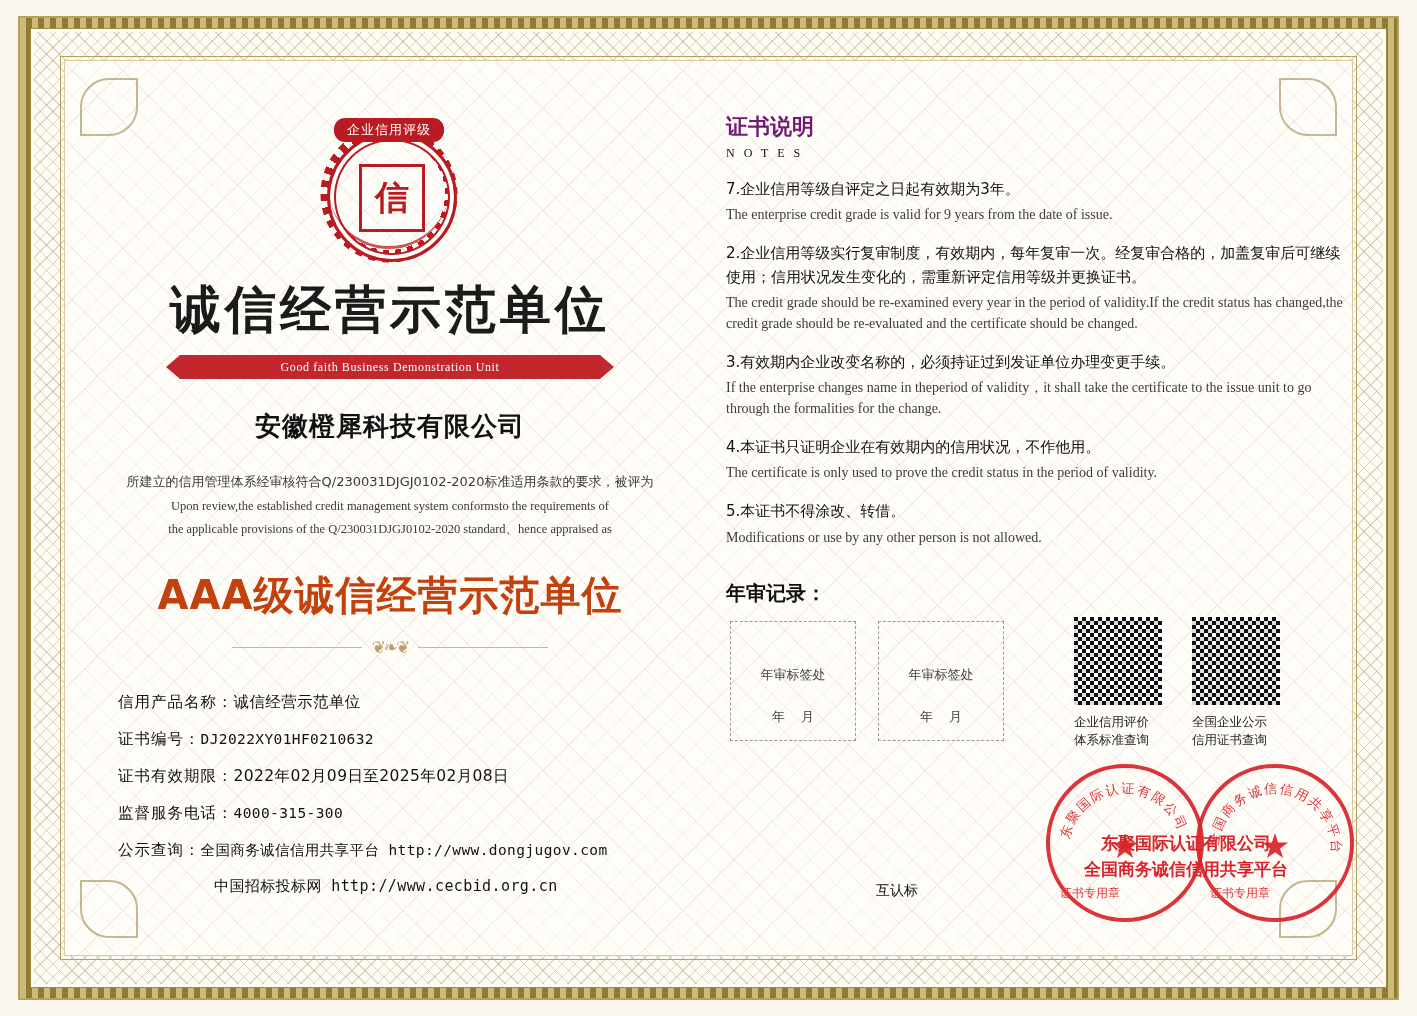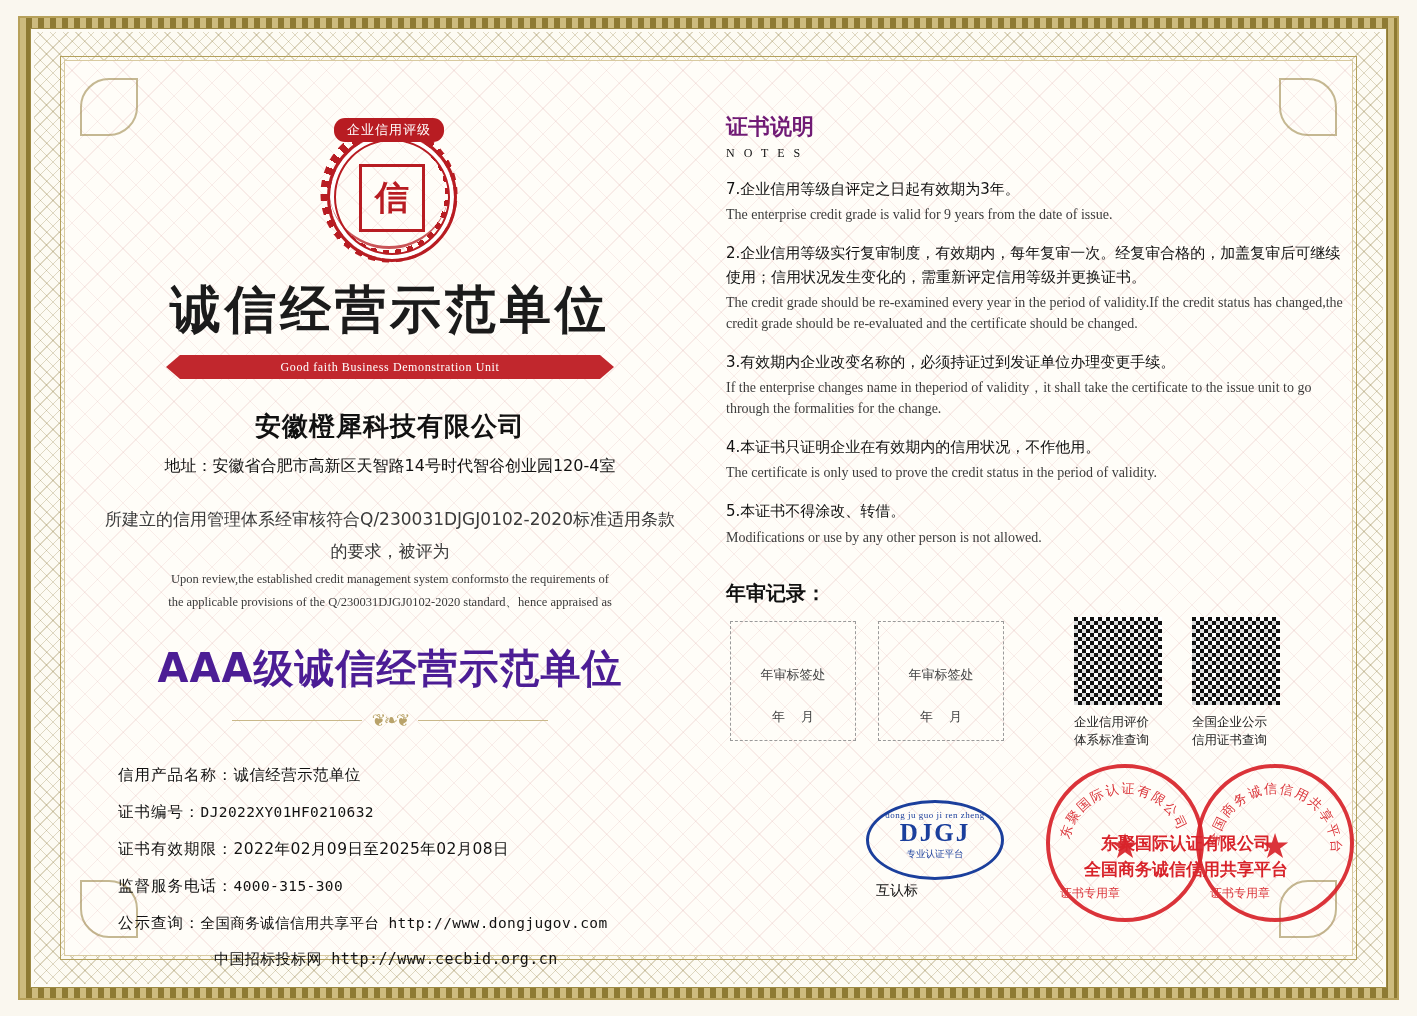--- a/index.html
+++ b/index.html
@@ -120,23 +120,23 @@
     font-family:"DejaVu Sans", sans-serif;
   }
   .addr{
     text-align:center;font-size:16px;color:#111;margin-top:12px;
     font-family:"DejaVu Sans", sans-serif;
   }
   .statement{
     margin:26px 10px 0 10px;text-align:center;color:#3a3a3a;
     font-size:12.5px;line-height:1.9;
   }
-  .statement .cn{font-family:"DejaVu Sans", sans-serif;font-size:17px;}
+  .statement .cn{font-family:"DejaVu Sans", sans-serif;font-size:13px;}
   .grade{
-    text-align:center;color:#4c1d95;font-weight:bold;font-size:40px;
+    text-align:center;color:#c2410c;font-weight:bold;font-size:40px;
     letter-spacing:1px;margin-top:26px;
     font-family:"DejaVu Sans", sans-serif;
   }
   .flourish{
     display:flex;align-items:center;justify-content:center;gap:10px;
     margin-top:14px;color:#b5a濃;
   }
   .flourish .line{width:130px;height:1px;background:#c9b889;}
   .flourish .orn{color:#b9a36a;font-size:17px;letter-spacing:-2px;}
 
@@ -255,21 +255,20 @@
         <div class="ring"></div>
         <div class="laurel"></div>
         <div class="center">信</div>
         <div class="banner">企业信用评级</div>
       </div>
 
       <div class="main-title">诚信经营示范单位</div>
       <div class="sub-ribbon">Good faith Business Demonstration Unit</div>
 
       <div class="company">安徽橙犀科技有限公司</div>
-      <div class="addr">地址：安徽省合肥市高新区天智路14号时代智谷创业园120-4室</div>
 
       <div class="statement">
         <div class="cn">所建立的信用管理体系经审核符合Q/230031DJGJ0102-2020标准适用条款的要求，被评为</div>
         <div>Upon review,the established credit management system conformsto the requirements of</div>
         <div>the applicable provisions of the  Q/230031DJGJ0102-2020 standard、hence appraised as</div>
       </div>
 
       <div class="grade">AAA级诚信经营示范单位</div>
 
       <div class="flourish">
@@ -347,25 +346,20 @@
               <span>全国企业公示</span><br>
               <span>信用证书查询</span>
             </span>
           </div>
         </div>
       </div>
     </div>
 
     <div class="seals">
 
-      <div class="blue-seal">
-        <div class="top">dong ju guo ji ren zheng</div>
-        <div class="mid">DJGJ</div>
-        <div class="bot">专业认证平台</div>
-      </div>
       <div class="blue-cap">互认标</div>
 
       <div class="red-seal a">
         <svg class="arc" viewBox="0 0 150 150">
           <defs>
               <path id="arcA" d="M 18,82 A 57,57 0 0 1 132,82"></path>
             </defs>
           <text><textPath href="#arcA" startOffset="6%">东聚国际认证有限公司</textPath></text>
         </svg>
         <div class="star">★</div>

